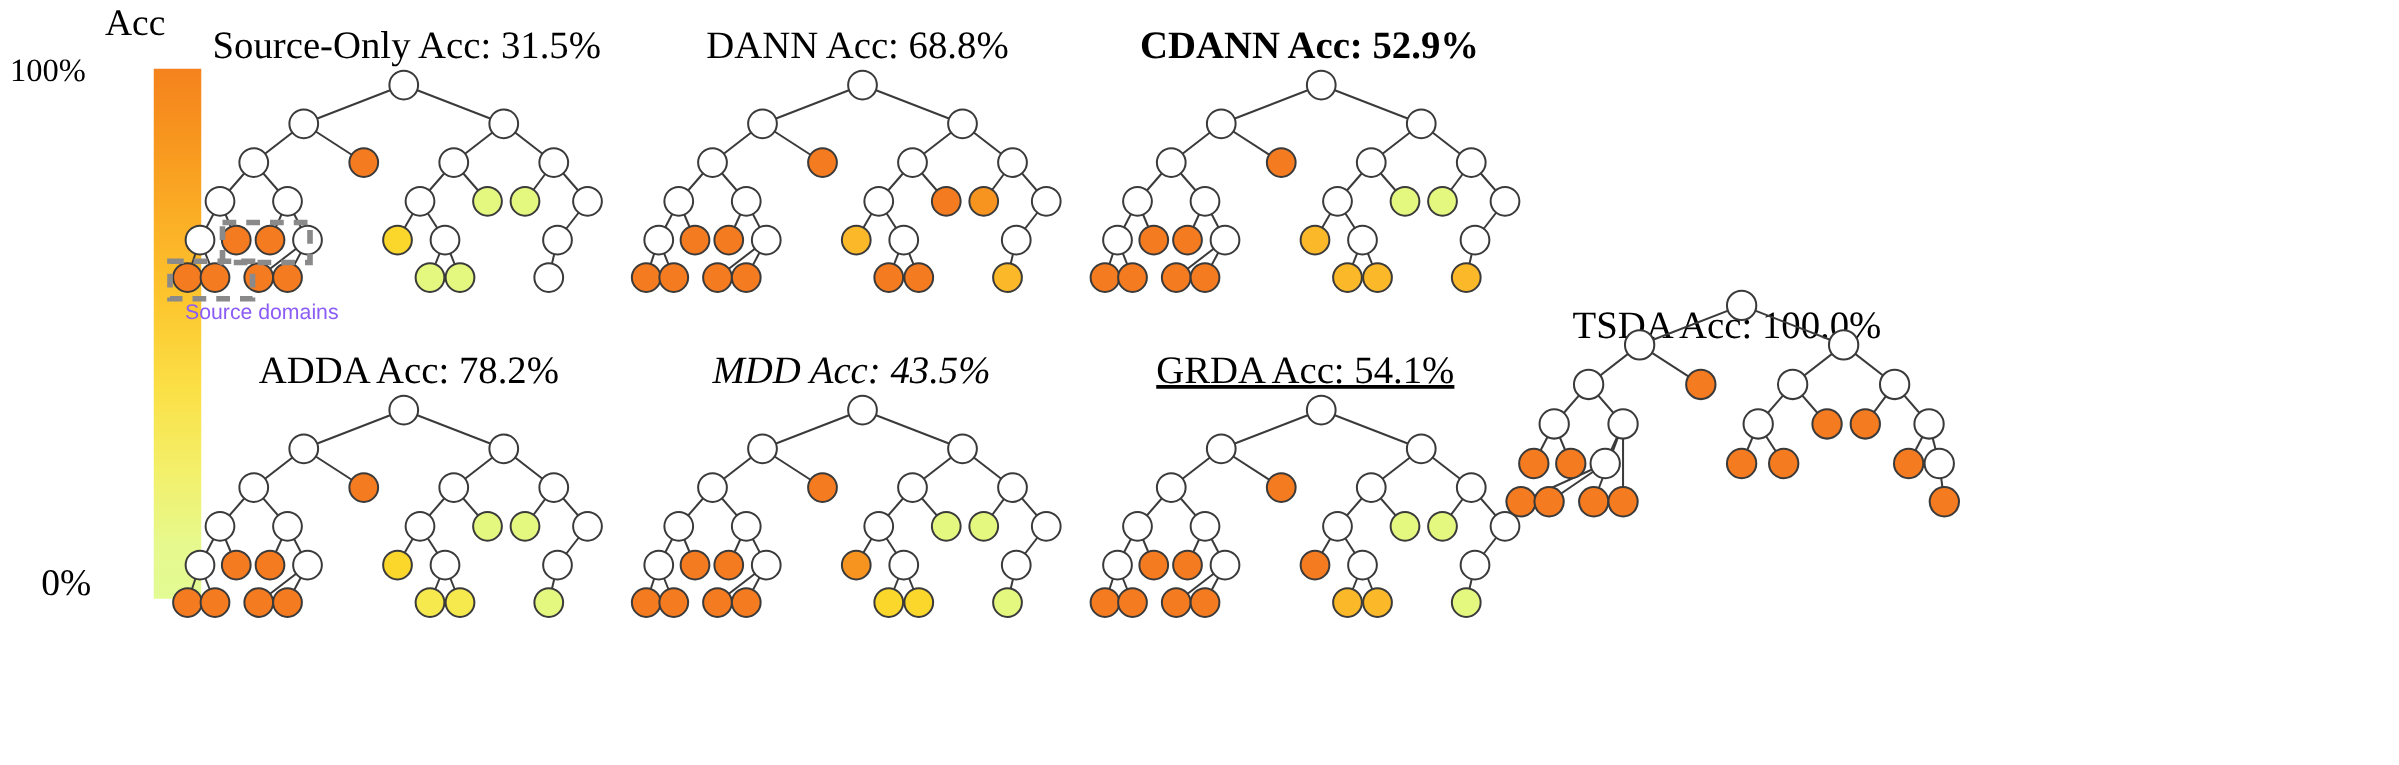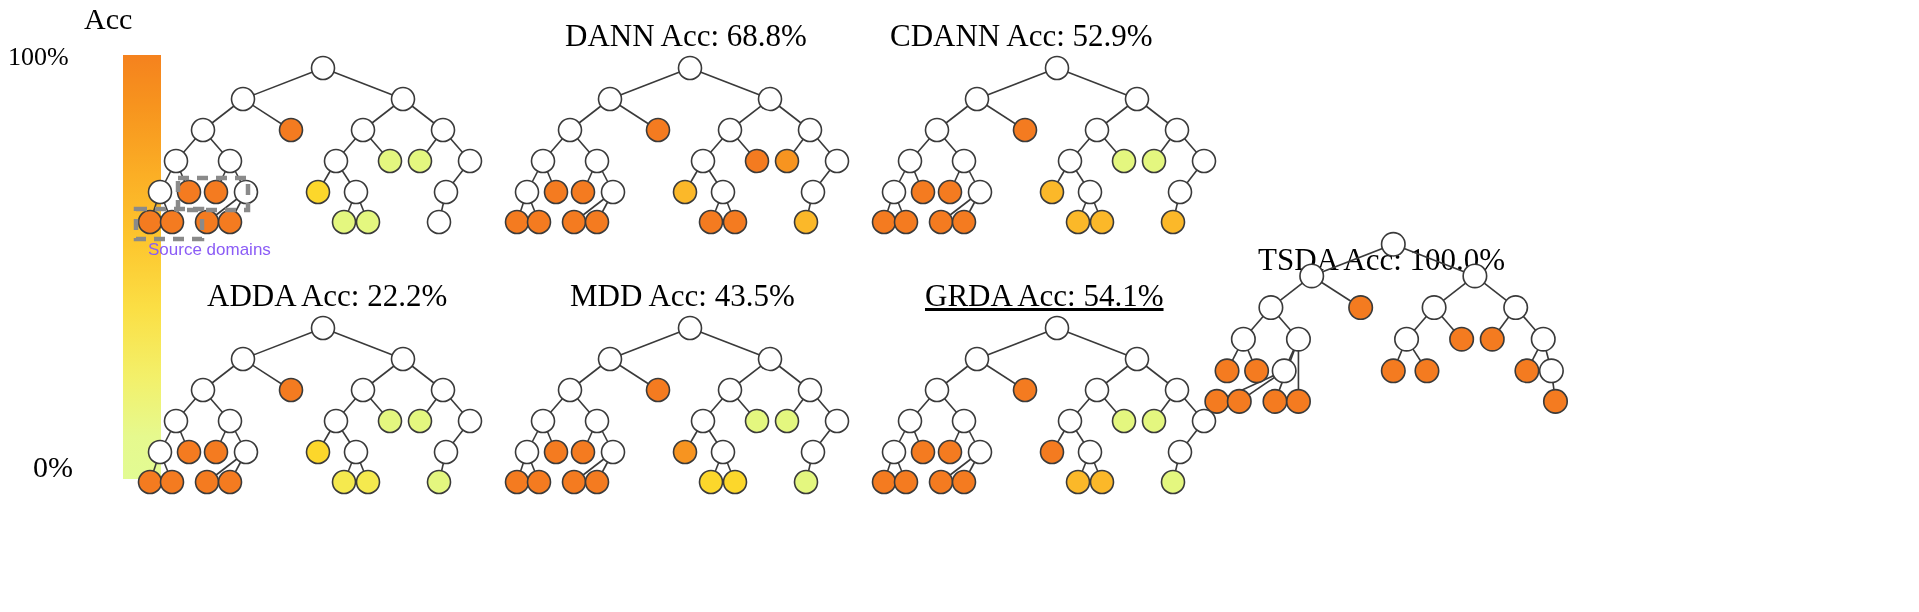--- a/index.html
+++ b/index.html
@@ -34,24 +34,25 @@
 
 <div class="root">
 
   <div id="colorbar-group">
     <div id="colorbar-title">Acc</div>
     <div id="colorbar-top-label">100%</div>
     <div id="colorbar-bar"></div>
     <div id="colorbar-bottom-label">0%</div>
   </div>
 
+  <div class="panel-title" style="left:170px;top:18px;">Source-Only Acc: 31.5%</div>
   <div class="panel-title" style="left:565px;top:18px;">DANN Acc: 68.8%</div>
-  <div class="panel-title" style="left:890px;top:18px;">CDANN Acc: 52.9%</div>
-  <div class="panel-title" style="left:207px;top:278px;">ADDA Acc: 22.2%</div>
-  <div class="panel-title" style="left:570px;top:278px;">MDD Acc: 43.5%</div>
+  <div class="panel-title" style="left:912px;top:18px;font-weight:bold;">CDANN Acc: 52.9%</div>
+  <div class="panel-title" style="left:207px;top:278px;">ADDA Acc: 78.2%</div>
+  <div class="panel-title" style="left:570px;top:278px;font-style:italic;">MDD Acc: 43.5%</div>
   <div class="panel-title" style="left:925px;top:278px;text-decoration:underline;">GRDA Acc: 54.1%</div>
   <div class="panel-title" style="left:1258px;top:242px;">TSDA Acc: 100.0%</div>
 
   <div class="src-label" style="left:148px;top:240px;">Source domains</div>
 
   <svg width="1919" height="612">
     <g id="trees">
         <g transform="translate(158,52) scale(1)">
           <line x1="165" y1="16" x2="85" y2="47" class="edge"></line>
           <line x1="165" y1="16" x2="245" y2="47" class="edge"></line>

